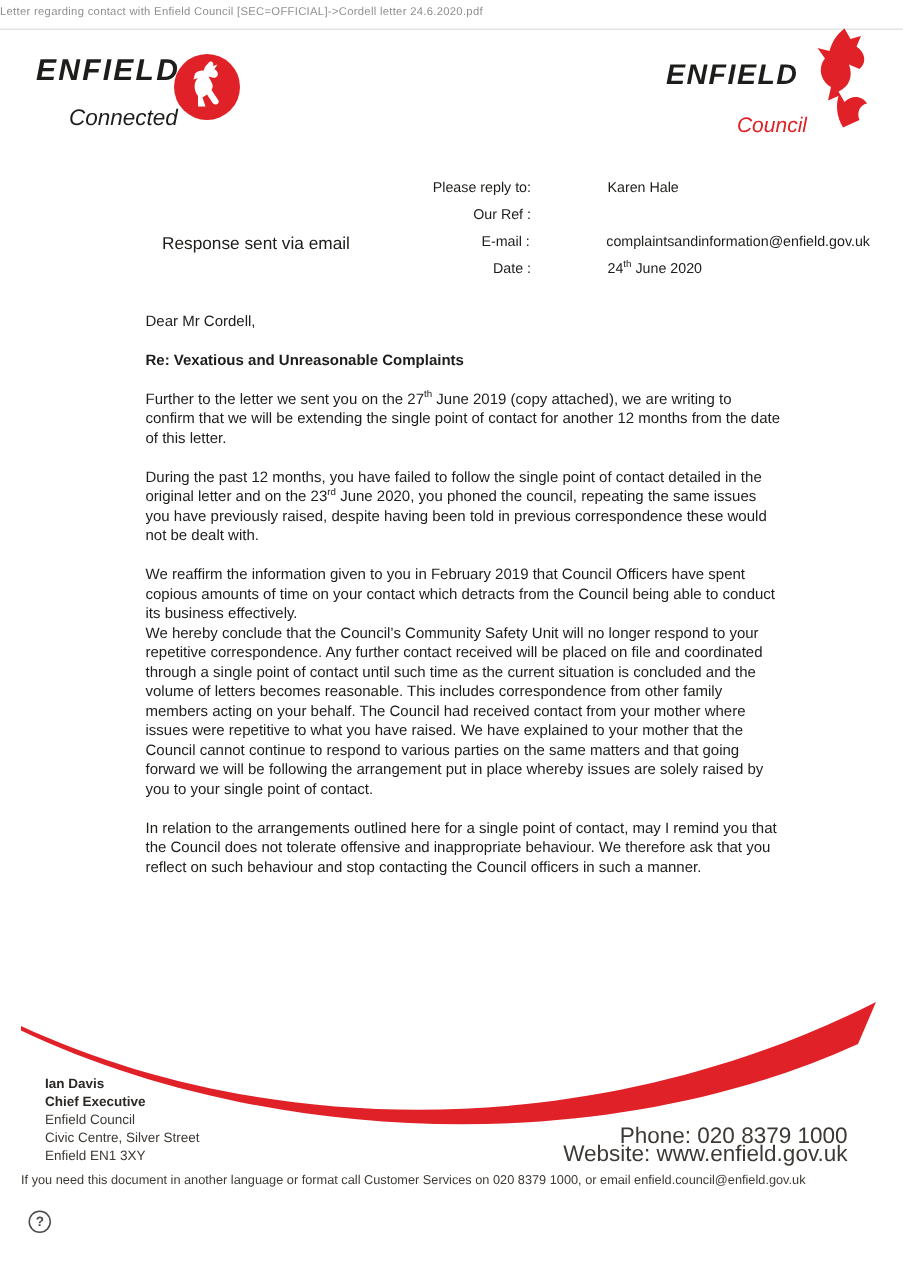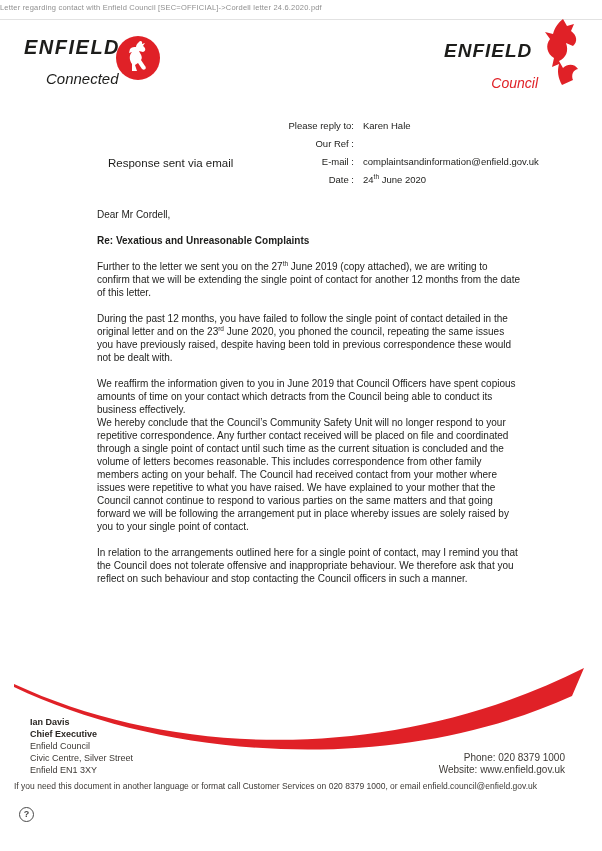--- a/index.html
+++ b/index.html
@@ -25,41 +25,41 @@
   .lion-circle svg { position:absolute; top:4px; left:6px; }
 
   
   .logo-right { position:absolute; top:40px; left:444px; width:94px; }
   .logo-right .name { font-size:19px; font-weight:bold; font-style:italic; letter-spacing:1px; color:#1d1d1b; }
   .logo-right .sub  { font-size:14px; font-style:italic; color:#e02127; text-align:right; margin-top:13px; }
   .beast { position:absolute; top:16px; left:527px; }
 
   
   .reply-block { position:absolute; top:117px; left:228px; width:352px; font-size:9.5px; }
-  .reply-row { display:flex; line-height:18px; }
+  .reply-row { display:flex; line-height:18px;gap:42px; }
   .reply-row .label { width:135px; text-align:right; padding-right:9px; box-sizing:border-box; white-space:nowrap; }
   .reply-row .value { flex:1; white-space:nowrap; }
   sup { font-size:6.5px; vertical-align:super; line-height:0; }
 
   .annotation { position:absolute; top:157px; left:108px; font-size:11.5px; }
 
   
   .body { position:absolute; top:208px; left:97px; width:424px; font-size:10px; line-height:13px; }
   .body .salutation { margin:0 0 13px 0; }
   .body .subject { font-weight:bold; margin:0 0 13px 0; }
   .body p { margin:0 0 13px 0; }
   .body p.joined { margin-bottom:0; }
 
   
   .swoosh { position:absolute; top:0; left:0; pointer-events:none; }
 
   
   .footer-left { position:absolute; top:716px; left:30px; font-size:9px; line-height:12px; color:#3d3935; }
   .footer-left .bold { font-weight:bold; color:#2b2724; }
-  .footer-right { position:absolute; top:752px; right:37px; font-size:10px; line-height:12px; text-align:right; color:#3d3935; }
+  .footer-right { position:absolute; top:752px; right:37px; font-size:15px; line-height:12px; text-align:right; color:#3d3935; }
   .language-note { position:absolute; top:781px; left:14px; width:602px; text-align:left; font-size:8.5px; color:#3d3935; }
   .help-icon {
     position:absolute; top:807px; left:19px; width:13px; height:13px;
     border:1.2px solid #4a4a4a; border-radius:50%; color:#4a4a4a;
     font-size:9px; line-height:13px; text-align:center; font-weight:bold; cursor:pointer;
   }
 </style>
 </head>
 <body>
 
@@ -107,21 +107,21 @@
     </div>
   </div>
 
   <div class="annotation">Response sent via email</div>
 
   <div class="body">
     <div class="salutation">Dear Mr Cordell,</div>
     <div class="subject">Re: Vexatious and Unreasonable Complaints</div>
     <p><span>Further to the letter we sent you on the 27</span><sup>th</sup><span> June 2019 (copy attached), we are writing to confirm that we will be extending the single point of contact for another 12 months from the date of this letter.</span></p>
     <p><span>During the past 12 months, you have failed to follow the single point of contact detailed in the original letter and on the 23</span><sup>rd</sup><span> June 2020,  you phoned the council, repeating the same issues you have previously raised, despite having been told in previous correspondence these would not be dealt with.</span></p>
-    <p class="joined">We reaffirm the information given to you in June 2019 that Council Officers have spent copious amounts of time on your contact which detracts from the Council being able to conduct its business effectively.</p>
+    <p class="joined">We reaffirm the information given to you in February 2019 that Council Officers have spent copious amounts of time on your contact which detracts from the Council being able to conduct its business effectively.</p>
     <p>We hereby conclude that the Council’s Community Safety Unit will no longer respond to your repetitive correspondence. Any further contact received will be placed on file and coordinated through a single point of contact until such time as the current situation is concluded and the volume of letters becomes reasonable. This includes correspondence from other family members acting on your behalf. The Council had received contact from your mother where issues were repetitive to what you have raised. We have explained to your mother that the Council cannot continue to respond to various parties on the same matters and that going forward we will be following the arrangement put in place whereby issues are solely raised by you to your single point of contact.</p>
     <p>In relation to the arrangements outlined here for a single point of contact, may I remind you that the Council does not tolerate offensive and inappropriate behaviour. We therefore ask that you reflect on such behaviour and stop contacting the Council officers in such a manner.</p>
   </div>
 
   <svg class="swoosh" width="602" height="851" viewBox="0 0 602 851">
     <path fill="#e02127" d="M14 684 C 178 760, 398 762, 584 668 L 572 696 C 398 775, 172 762, 14 687 Z"></path>
   </svg>
 
   <div class="footer-left">
     <div class="bold">Ian Davis</div>

